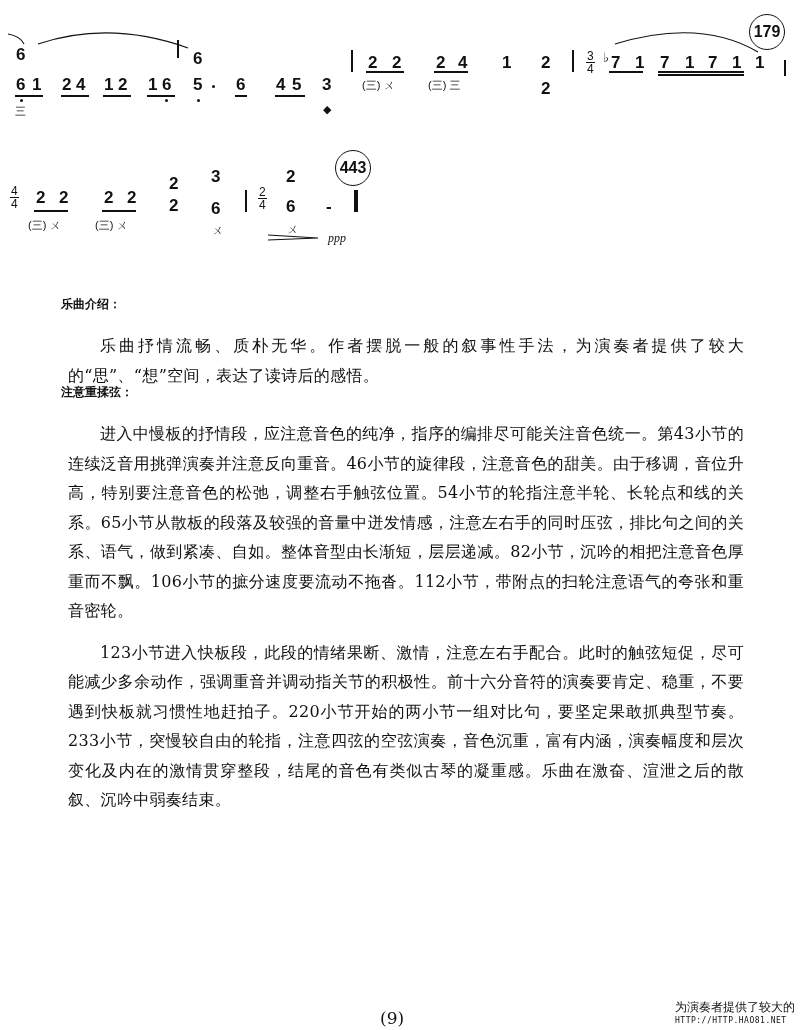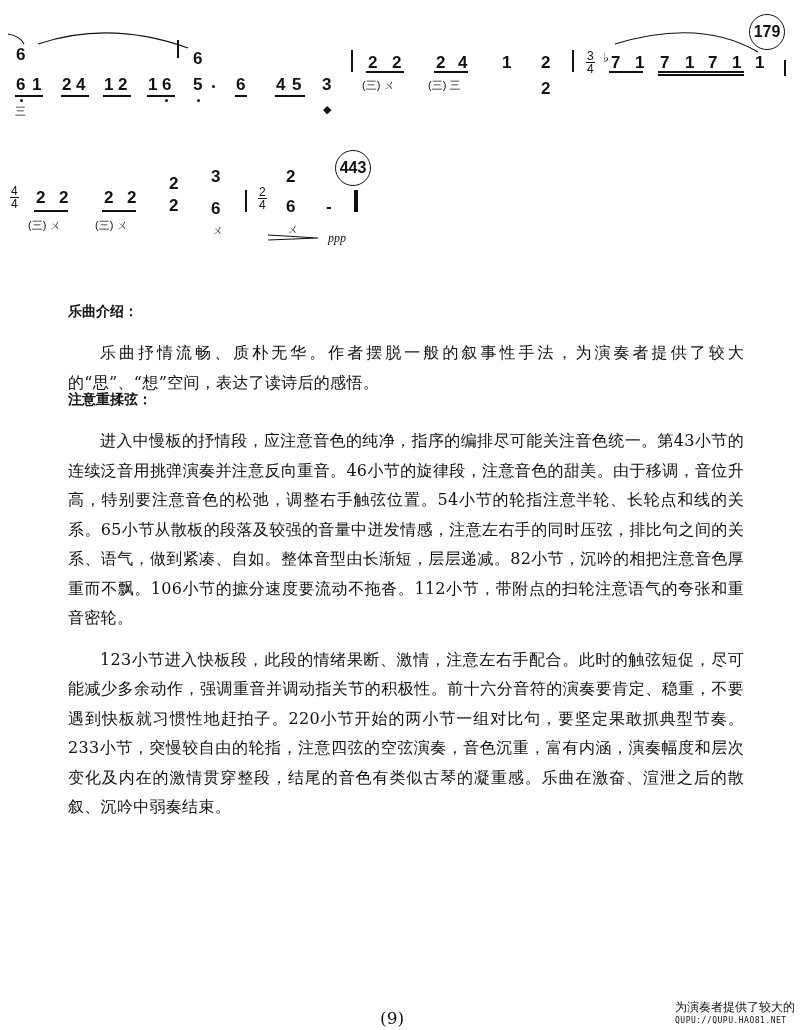--- a/index.html
+++ b/index.html
@@ -14,21 +14,21 @@
     .sm { position: absolute; font-family: "Liberation Sans", "DejaVu Sans", sans-serif; font-size: 11px; line-height: 11px; }
     .ts { position: absolute; font-family: "Liberation Sans", sans-serif; font-size: 12px; line-height: 12px; text-align: center; }
     .ts .top { display:block; border-bottom: 1px solid #111; padding: 0 1px; }
     .dot { position: absolute; width: 3px; height: 3px; background: #111; border-radius: 50%; }
     .ul { position: absolute; height: 1.5px; background: #111; }
     .bar { position: absolute; width: 2px; background: #111; }
     .circ { position: absolute; width: 34px; height: 34px; border: 1.5px solid #111; border-radius: 50%;
             font-family: "Liberation Sans", sans-serif; font-weight: bold; font-size: 16px; line-height: 34px; text-align: center; }
     
     .text { position: absolute; left: 56px; width: 700px; font-size: 16px; line-height: 29.5px; }
-    .h { font-family: "DejaVu Sans", "Liberation Sans", sans-serif; font-weight: bold; font-size: 14px; margin: 12px; }
+    .h { font-family: "DejaVu Sans", "Liberation Sans", sans-serif; font-weight: bold; font-size: 12px; margin: 5px; }
     .p { margin: 12px; text-indent: 2em; text-align: justify; letter-spacing: 0.3px; }
     .pageno { position: absolute; left: 380px; top: 1008px; font-size: 17px; }
     .wm { position: absolute; left: 675px; top: 1000px; font-family: "DejaVu Sans", sans-serif; font-size: 12px; line-height: 14px; }
     .wm .url { font-family: "DejaVu Sans Mono", monospace; font-size: 8px; letter-spacing: 0.5px; }
   </style>
 </head>
 <body>
 
 <div class="score">
   <svg class="abs" style="left:0;top:0" width="802" height="270">
@@ -143,14 +143,14 @@
 
 <div class="text" style="top:372px">
   <p class="h" style="line-height:30px">注意重揉弦：</p>
   <p class="p">进入中慢板的抒情段，应注意音色的纯净，指序的编排尽可能关注音色统一。第43小节的连续泛音用挑弹演奏并注意反向重音。46小节的旋律段，注意音色的甜美。由于移调，音位升高，特别要注意音色的松弛，调整右手触弦位置。54小节的轮指注意半轮、长轮点和线的关系。65小节从散板的段落及较强的音量中迸发情感，注意左右手的同时压弦，排比句之间的关系、语气，做到紧凑、自如。整体音型由长渐短，层层递减。82小节，沉吟的相把注意音色厚重而不飘。106小节的摭分速度要流动不拖沓。112小节，带附点的扫轮注意语气的夸张和重音密轮。</p>
   <p class="p">123小节进入快板段，此段的情绪果断、激情，注意左右手配合。此时的触弦短促，尽可能减少多余动作，强调重音并调动指关节的积极性。前十六分音符的演奏要肯定、稳重，不要遇到快板就习惯性地赶拍子。220小节开始的两小节一组对比句，要坚定果敢抓典型节奏。233小节，突慢较自由的轮指，注意四弦的空弦演奏，音色沉重，富有内涵，演奏幅度和层次变化及内在的激情贯穿整段，结尾的音色有类似古琴的凝重感。乐曲在激奋、渲泄之后的散叙、沉吟中弱奏结束。</p>
 </div>
 
 <div class="pageno">(9)</div>
 <div class="wm">
   <div>为演奏者提供了较大的</div>
-  <div class="url">QUPU://QUPU.HAO81.NET</div>
+  <div class="url">HTTP://HTTP.HAO81.NET</div>
 </div>
 
 </body></html>

